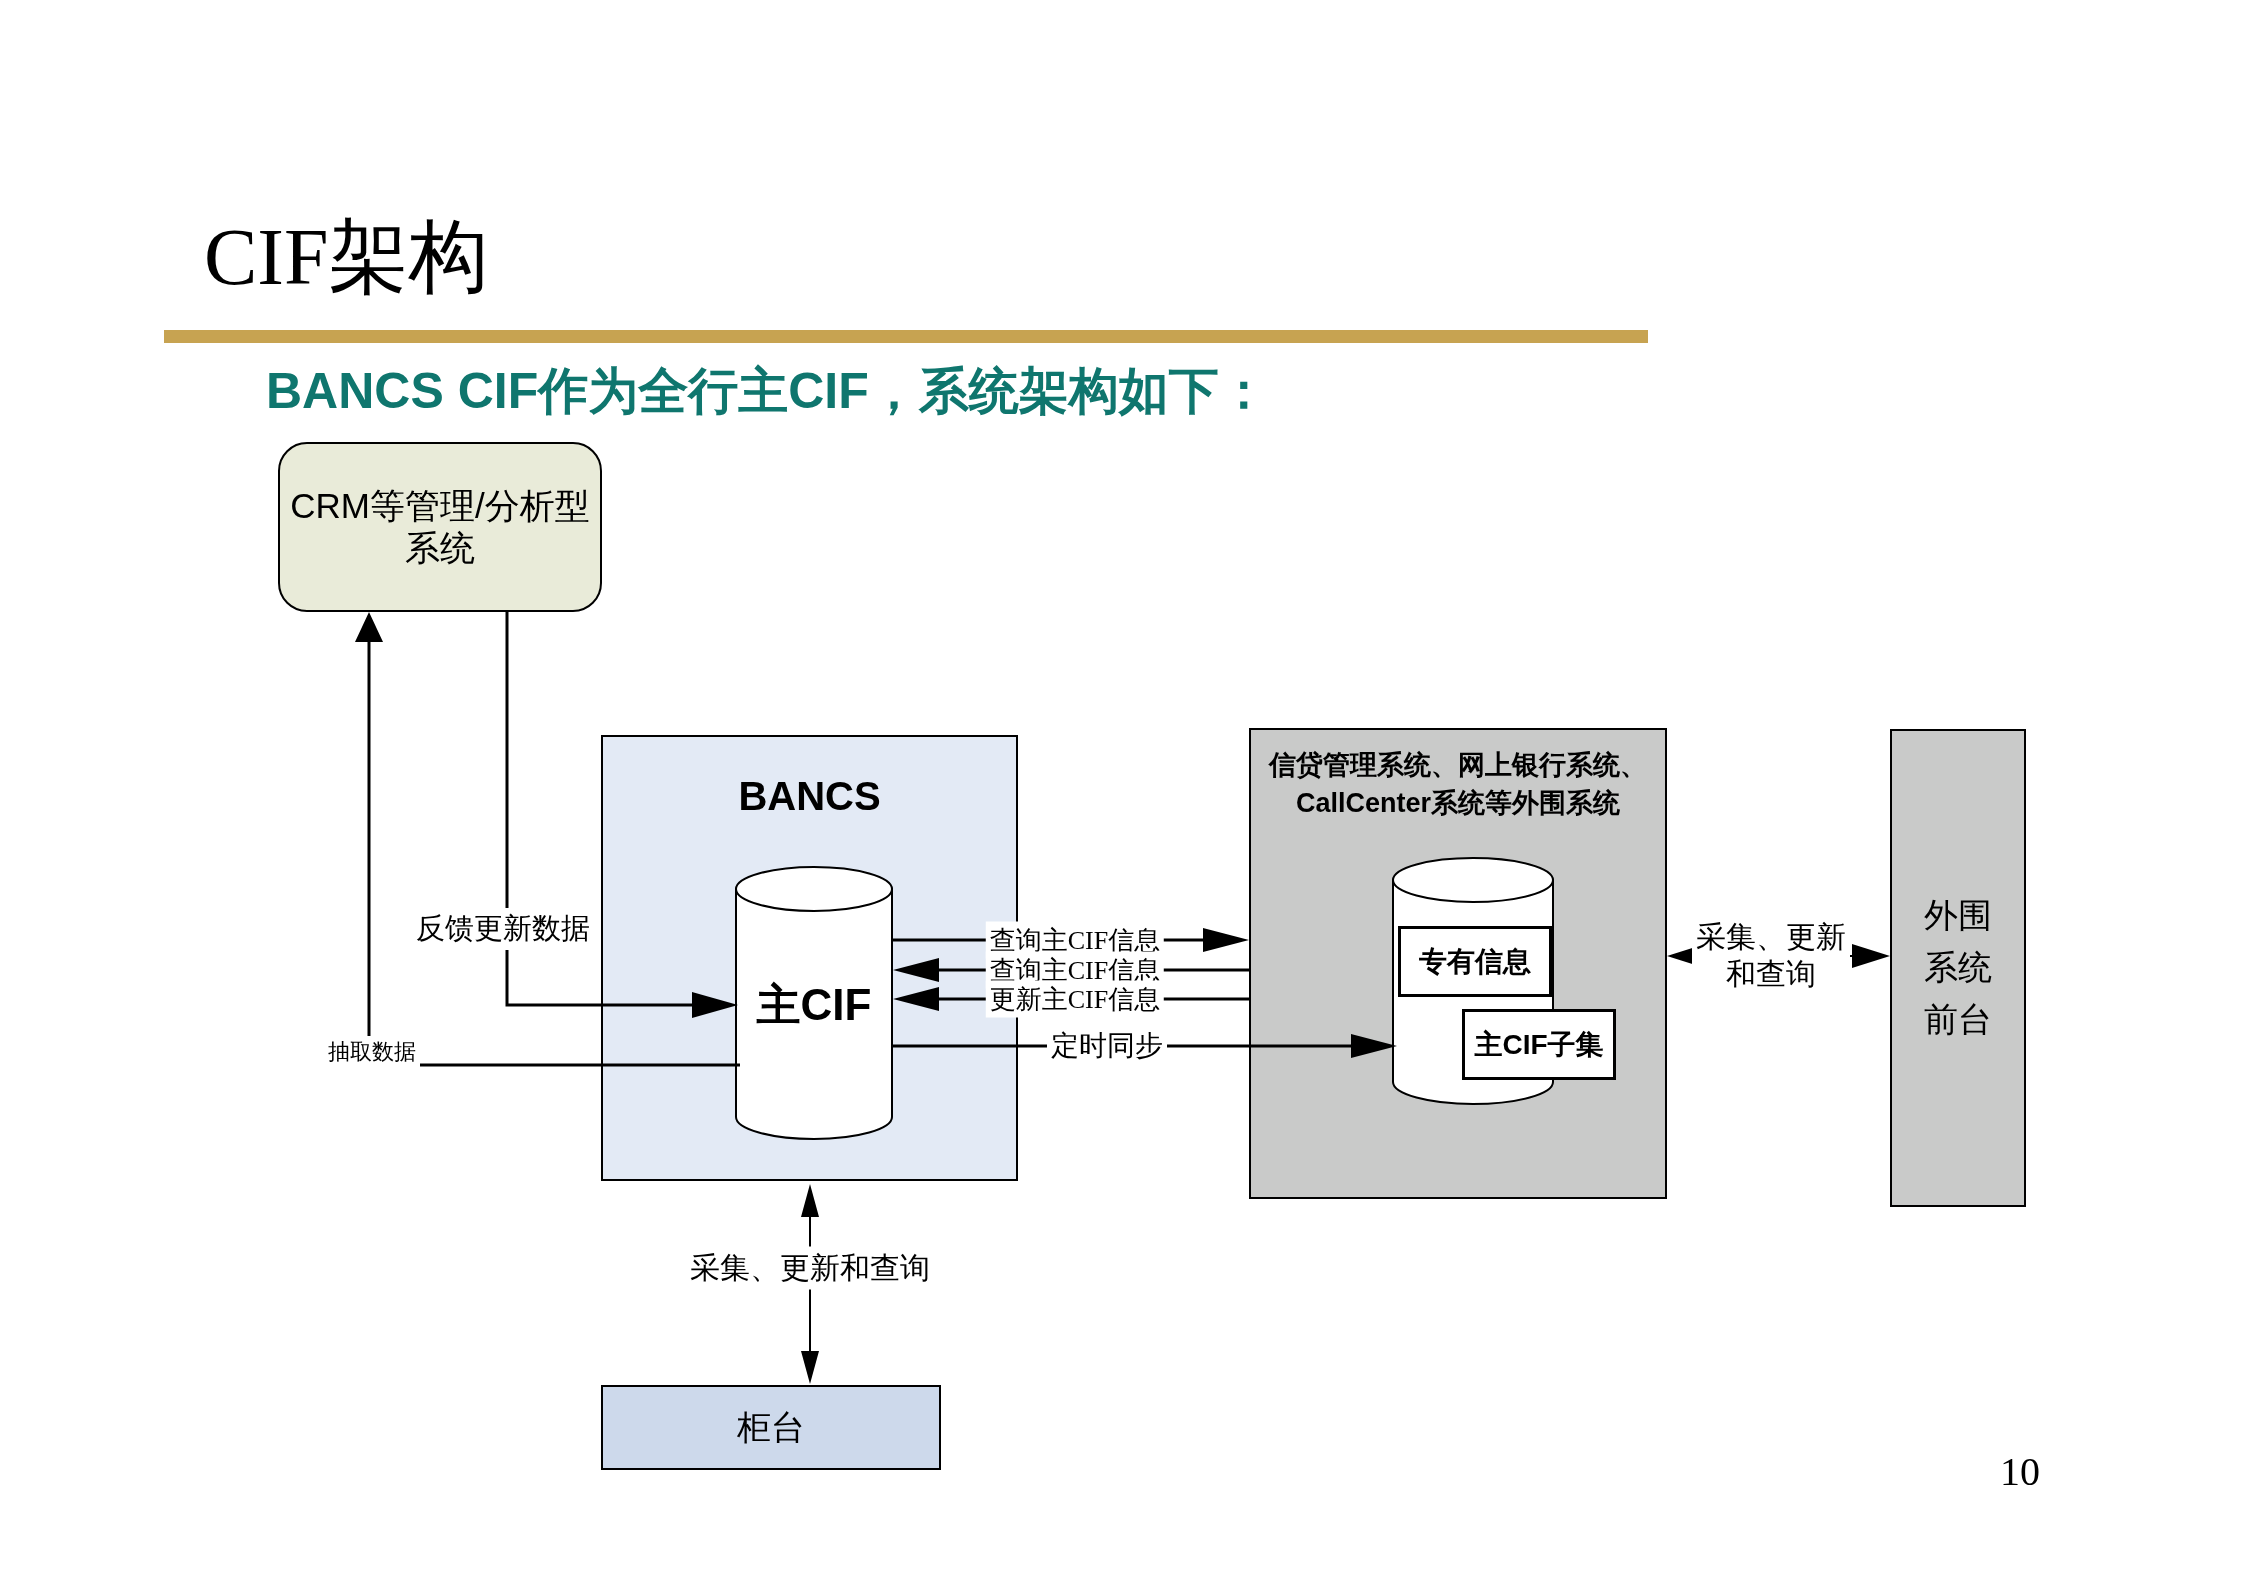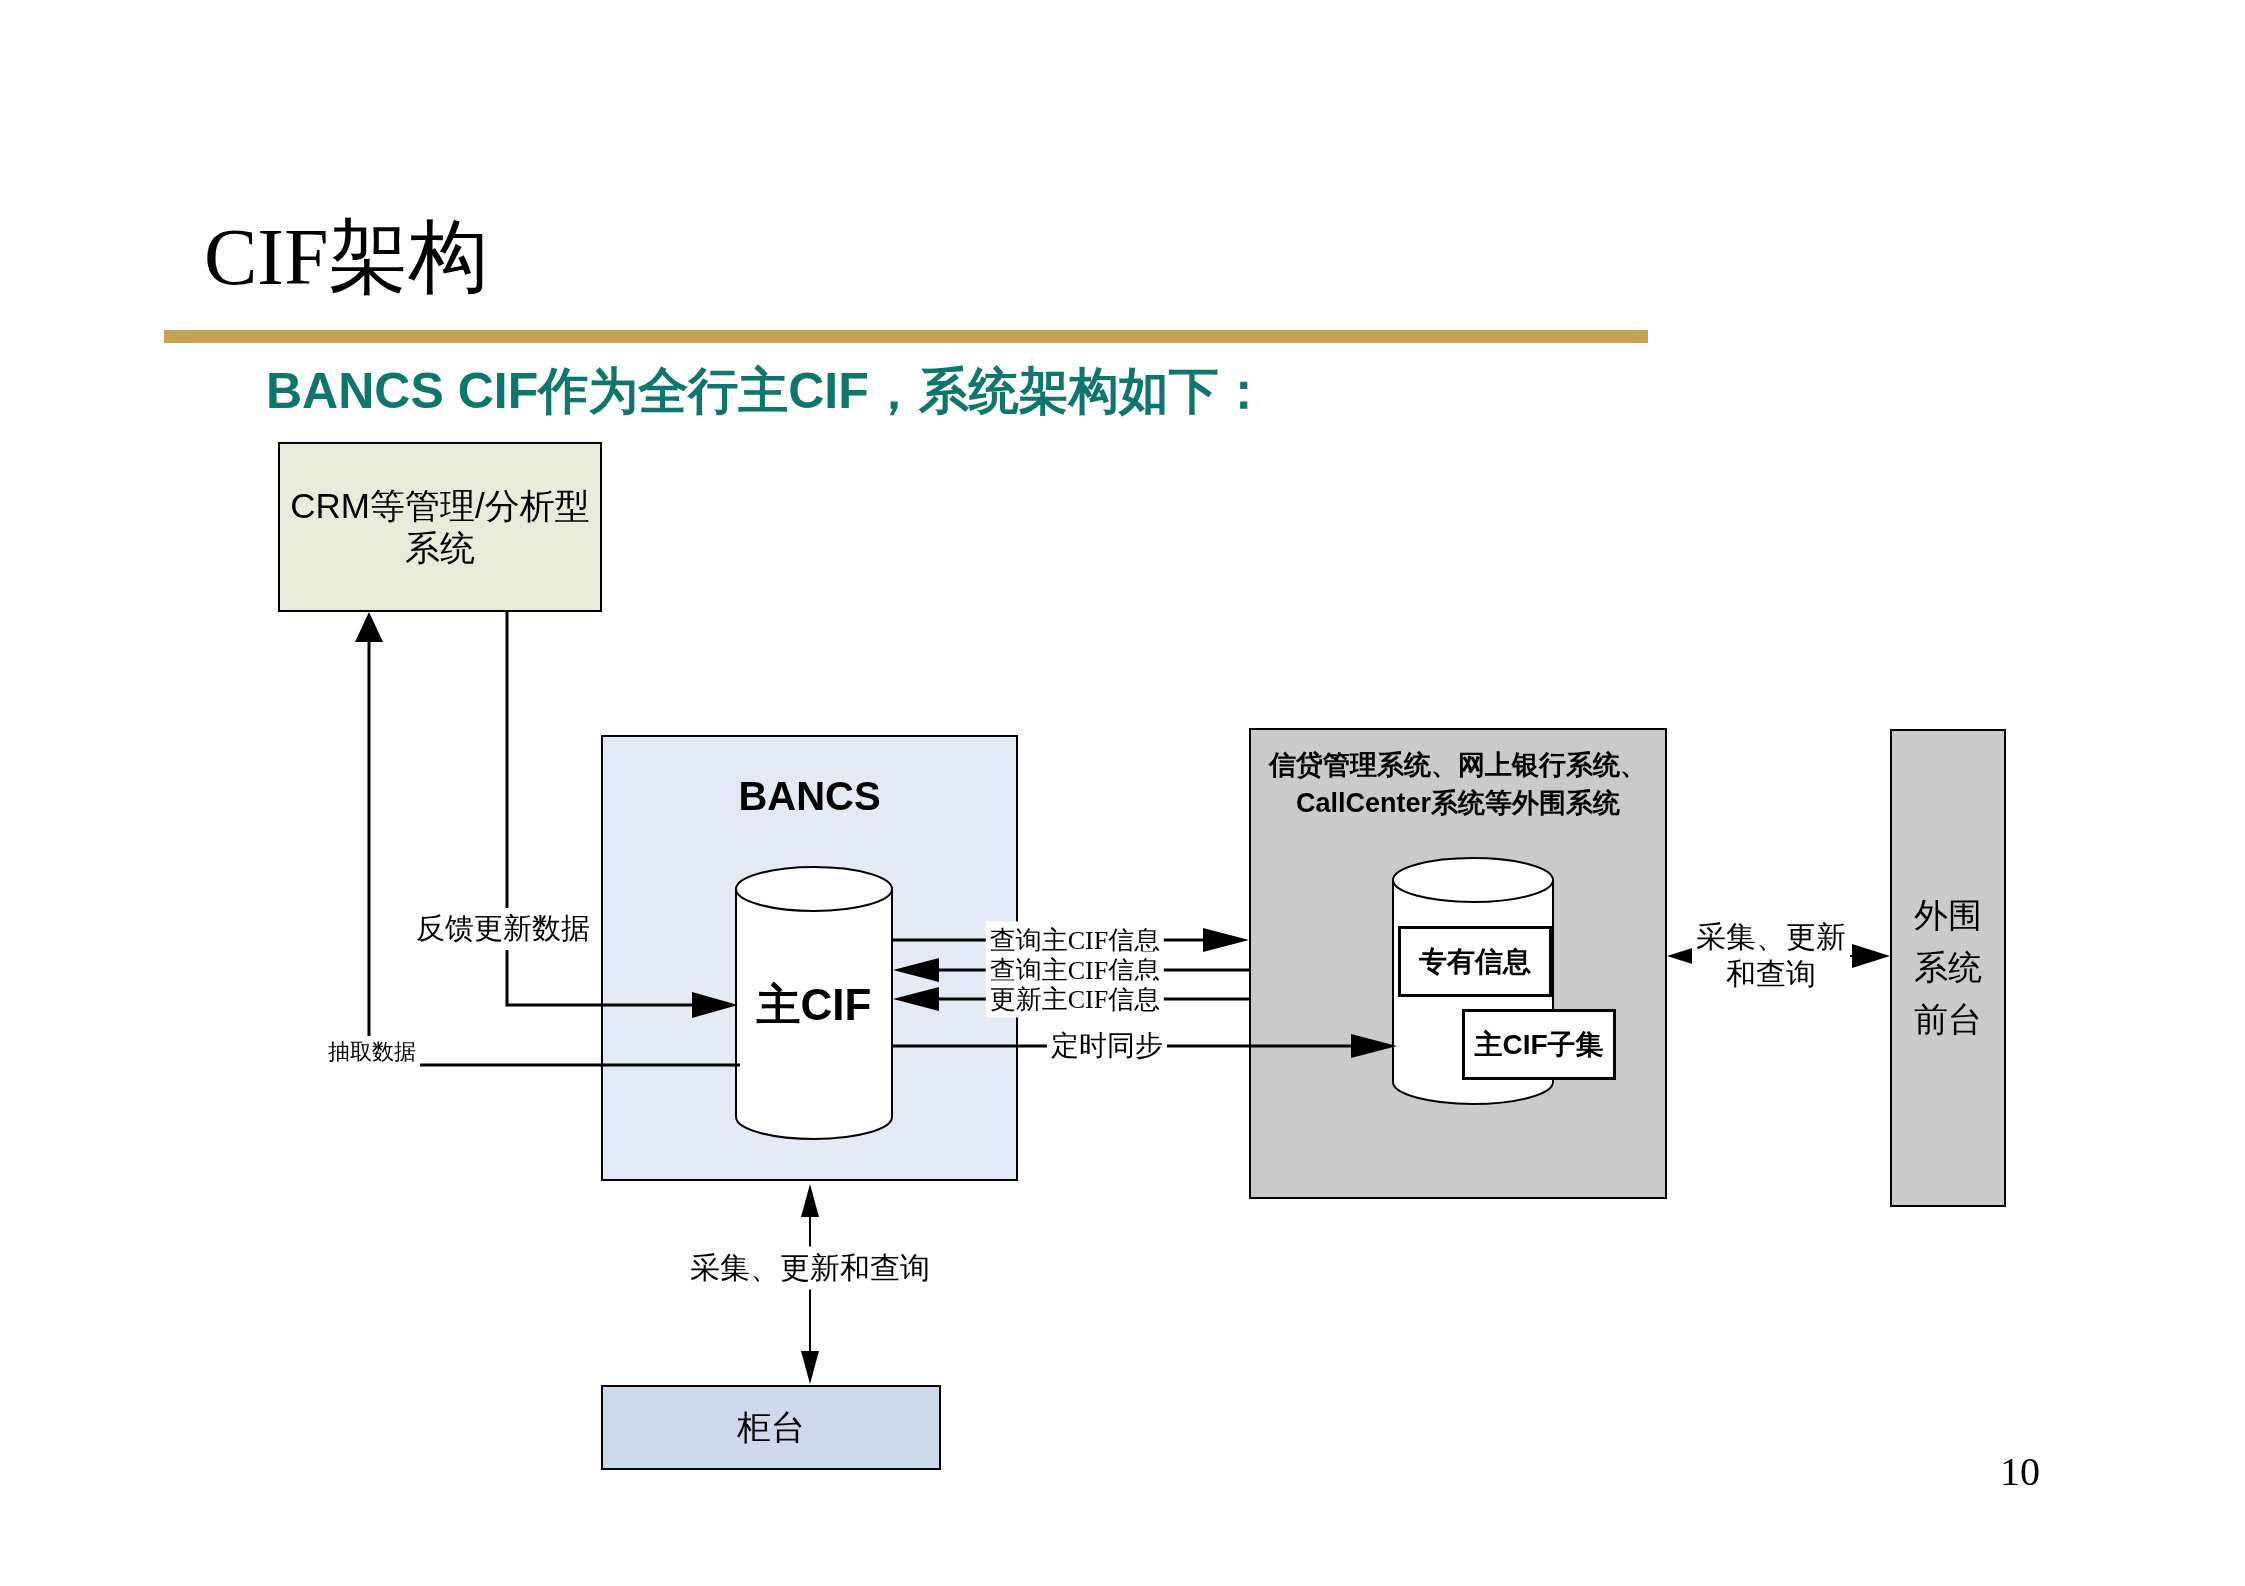--- a/index.html
+++ b/index.html
@@ -9,28 +9,28 @@
   .box{position:absolute;box-sizing:border-box;border:2px solid #000;z-index:1;}
   .serif{font-family:"Liberation Serif",serif;}
   .sans{font-family:"Liberation Sans",sans-serif;}
   #slide-title{left:204px;top:204px;font-size:80px;font-family:"Liberation Serif",serif;
                white-space:nowrap;z-index:1;}
   #title-rule{left:164px;top:330px;width:1484px;height:13px;background:#C7A351;z-index:1;}
   #slide-subtitle{left:266px;top:358px;font-size:50px;font-weight:bold;color:#0f766e;
                   white-space:nowrap;z-index:1;}
   #crm-box{left:278px;top:442px;width:324px;height:170px;background:#E9EBD9;
            display:flex;flex-direction:column;align-items:center;justify-content:center;
-           font-size:35px;line-height:42px;text-align:center;}
+           font-size:35px;line-height:42px;text-align:center;border-radius:29px;}
   #bancs-box{left:601px;top:735px;width:417px;height:446px;background:#E3EAF5;}
   #bancs-title{left:601px;top:774px;width:417px;text-align:center;font-size:40px;
                font-weight:bold;z-index:1;}
   #peripheral-box{left:1249px;top:728px;width:418px;height:471px;background:#C9CAC9;}
   #peripheral-header{left:1249px;top:746px;width:418px;text-align:center;font-size:27px;
                      font-weight:bold;line-height:38px;z-index:1;}
-  #frontend-box{left:1890px;top:729px;width:116px;height:478px;background:#C9CAC9;
+  #frontend-box{left:1890px;top:729px;width:136px;height:478px;background:#C9CAC9;
                 display:flex;flex-direction:column;align-items:center;justify-content:center;
                 font-size:34px;line-height:52px;text-align:center;}
   #counter-box{left:601px;top:1385px;width:340px;height:85px;background:#CDD9EB;
                display:flex;align-items:center;justify-content:center;font-size:34px;}
   #svg-layer{position:absolute;left:0;top:0;z-index:2;pointer-events:none;}
   .lbl{position:absolute;transform:translate(-50%,-50%);background:#ffffff;
        font-family:"Liberation Serif",serif;white-space:nowrap;z-index:3;padding:1px 4px;}
   #main-cif-label{left:814px;top:1005px;font-size:44px;font-weight:bold;
                   font-family:"Liberation Sans",sans-serif;background:transparent;}
   #private-info-box{left:1398px;top:926px;width:148px;height:65px;border:3px solid #000;

